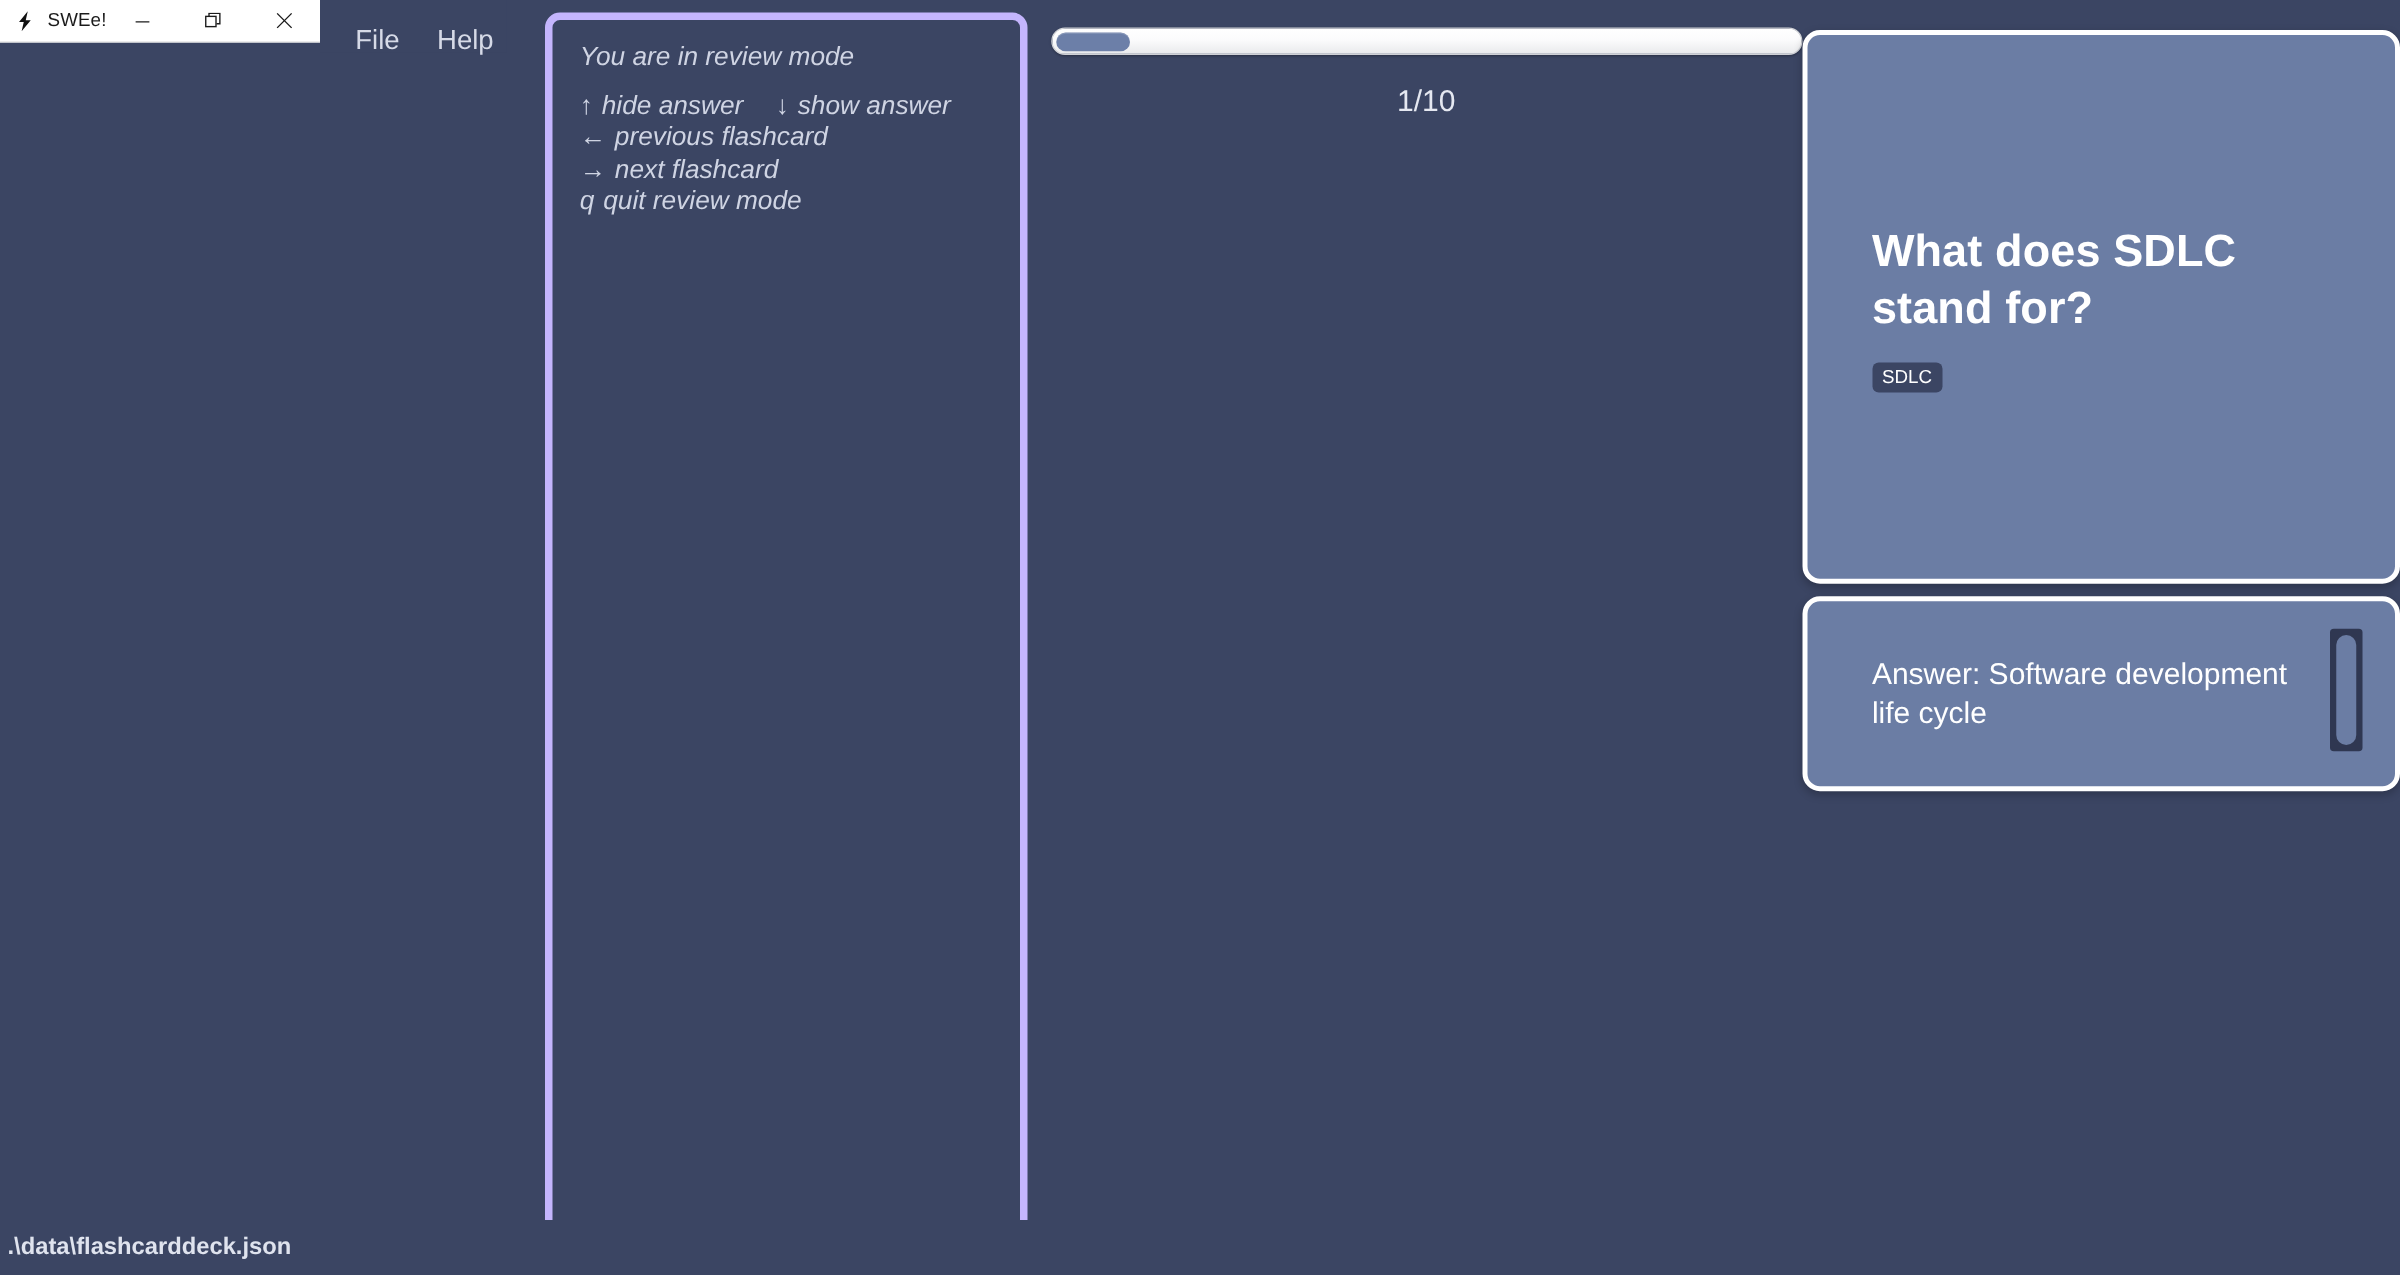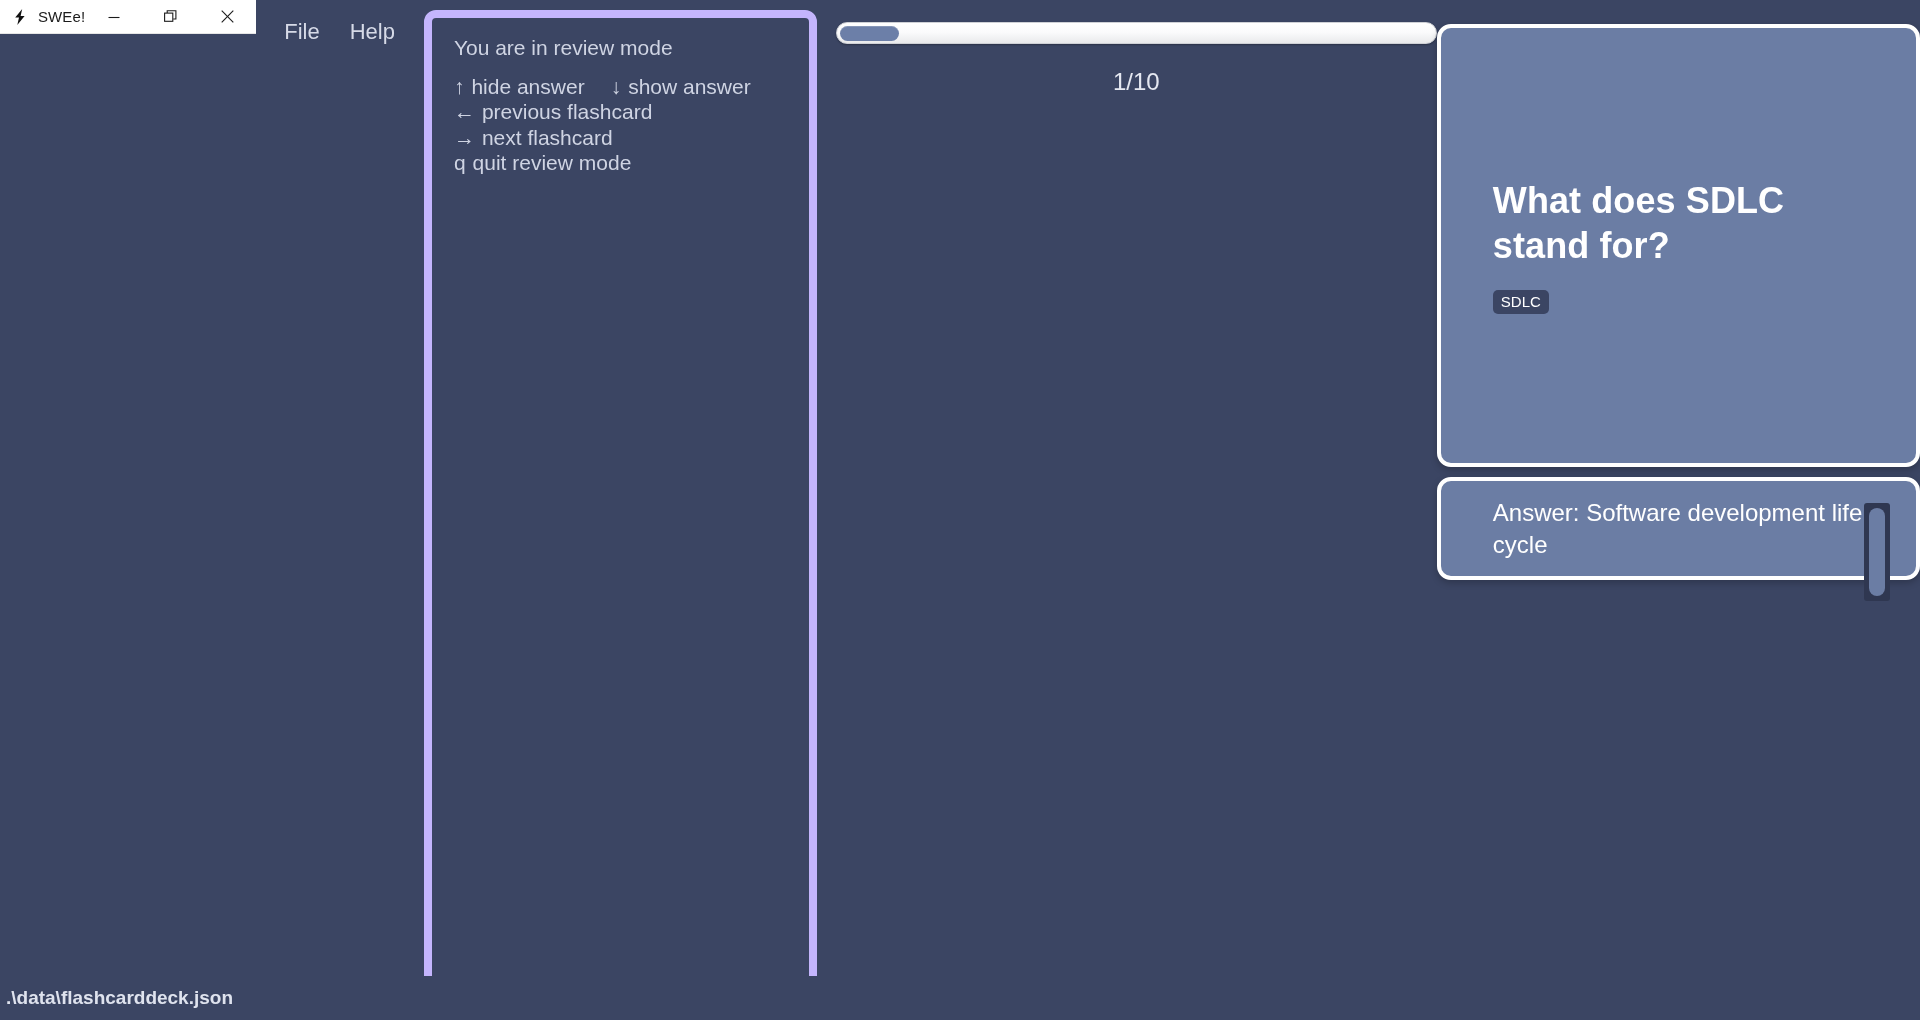--- a/index.html
+++ b/index.html
@@ -90,26 +90,27 @@
     font-size: 22px;
     color: #d6dae7;
     padding: 2px 10px;
     line-height: 1.2;
     cursor: default;
     margin-top: 22px;
   }
 
   
   .banner {
-    margin: 10px 19px 0 19px;
-    border: 8px solid #c4b5fd;
+    margin: 10px 19px 0 31px;
+    border: 6px solid #c4b5fd;
     border-radius: 12px;
     background: #3b4563;
     padding: 17px 22px 20px 22px;
     min-height: 126px;
+    font-style: italic;
   }
 
   .banner-title {
     font-size: 21px;
     color: #cfd4e3;
     margin-bottom: 14px;
     line-height: 1.2;
   }
 
   .banner-hints {
@@ -209,21 +210,21 @@
     background: #3b4563;
     color: #ffffff;
     font-size: 15px;
     border-radius: 5px;
     padding: 4px 8px 5px 8px;
     line-height: 1;
     display: inline-block;
   }
 
   .answer-card {
-    height: 103px;
+    height: 156px;
     padding: 0 52px;
     display: flex;
     align-items: center;
     position: relative;
   }
 
   .answer-text {
     font-size: 24px;
     color: #ffffff;
     line-height: 1.3;

